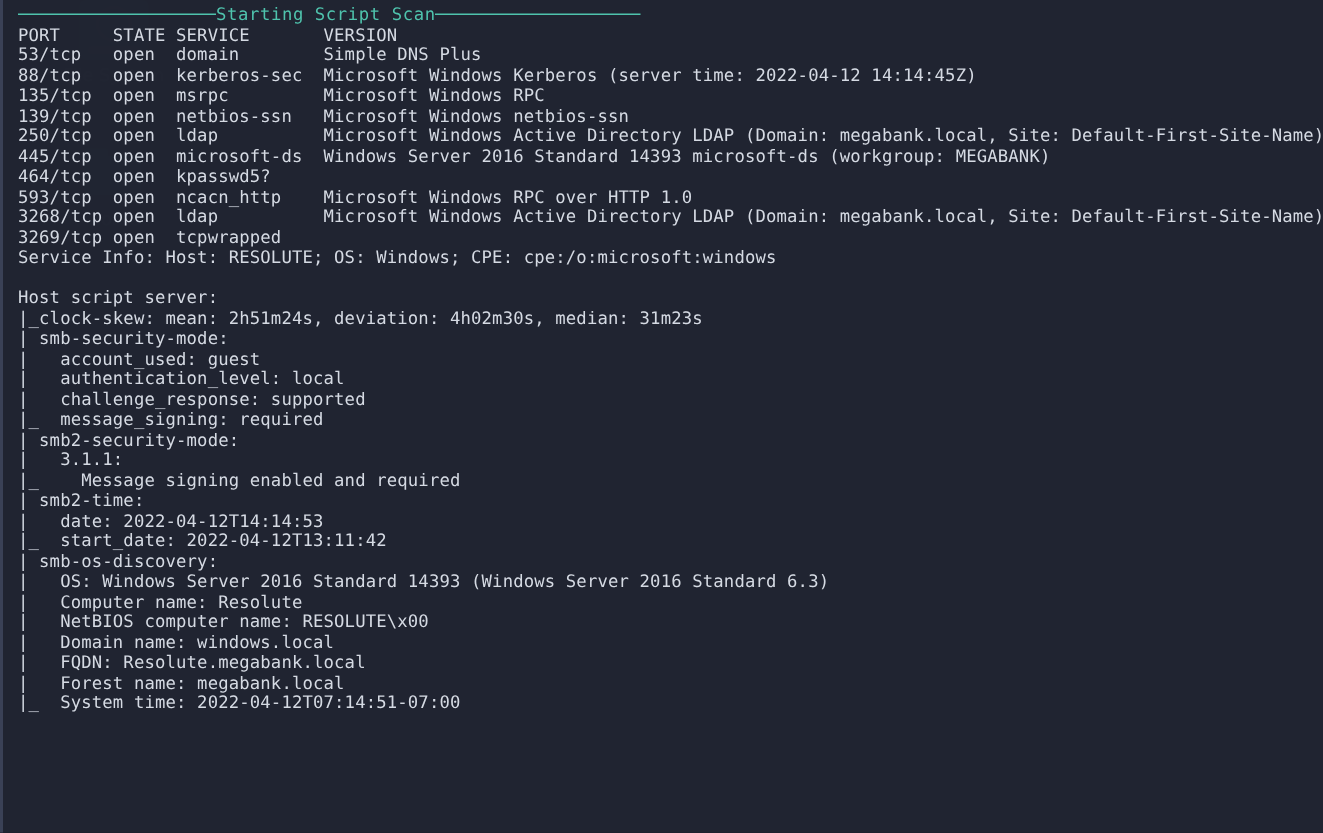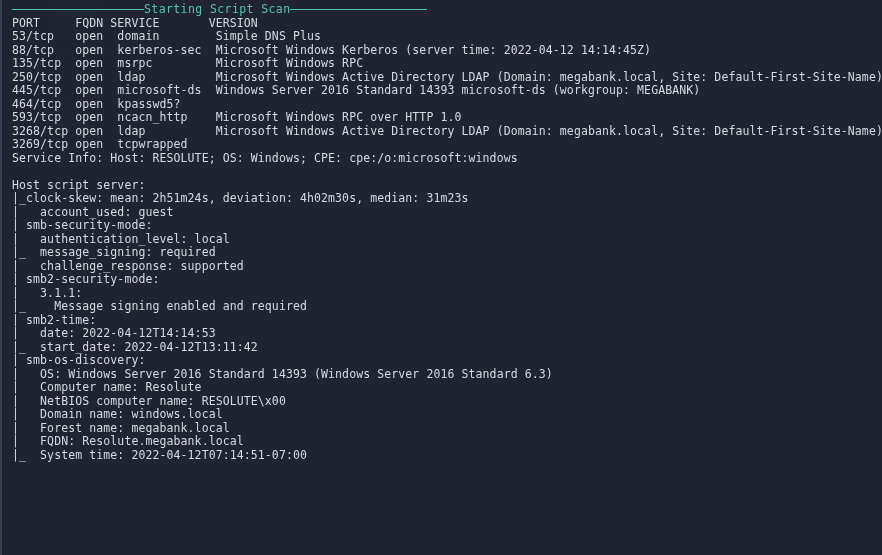--- a/index.html
+++ b/index.html
@@ -156,49 +156,50 @@
 <div id="terminal">
   <div id="term-body">
 
     <div class="scan-header">
       <span class="rule left"></span>
       <span class="scan-title">Starting Script Scan</span>
       <span class="rule right"></span>
     </div>
 
     <div id="term-lines">
-        <div class="out">PORT     FQDN SERVICE       VERSION</div>
+        <div class="out">PORT     STATE SERVICE       VERSION</div>
         <div class="out">53/tcp   open  domain        Simple DNS Plus</div>
         <div class="out">88/tcp   open  kerberos-sec  Microsoft Windows Kerberos (server time: 2022-04-12 14:14:45Z)</div>
         <div class="out">135/tcp  open  msrpc         Microsoft Windows RPC</div>
+        <div class="out">139/tcp  open  netbios-ssn   Microsoft Windows netbios-ssn</div>
         <div class="out">250/tcp  open  ldap          Microsoft Windows Active Directory LDAP (Domain: megabank.local, Site: Default-First-Site-Name)</div>
         <div class="out">445/tcp  open  microsoft-ds  Windows Server 2016 Standard 14393 microsoft-ds (workgroup: MEGABANK)</div>
         <div class="out">464/tcp  open  kpasswd5?</div>
         <div class="out">593/tcp  open  ncacn_http    Microsoft Windows RPC over HTTP 1.0</div>
         <div class="out">3268/tcp open  ldap          Microsoft Windows Active Directory LDAP (Domain: megabank.local, Site: Default-First-Site-Name)</div>
         <div class="out">3269/tcp open  tcpwrapped</div>
         <div class="out">Service Info: Host: RESOLUTE; OS: Windows; CPE: cpe:/o:microsoft:windows</div>
         <div class="out blank">&nbsp;</div>
         <div class="out">Host script server:</div>
         <div class="out">|_clock-skew: mean: 2h51m24s, deviation: 4h02m30s, median: 31m23s</div>
+        <div class="out">| smb-security-mode:</div>
         <div class="out">|   account_used: guest</div>
-        <div class="out">| smb-security-mode:</div>
         <div class="out">|   authentication_level: local</div>
+        <div class="out">|   challenge_response: supported</div>
         <div class="out">|_  message_signing: required</div>
-        <div class="out">|   challenge_response: supported</div>
         <div class="out">| smb2-security-mode:</div>
         <div class="out">|   3.1.1:</div>
         <div class="out">|_    Message signing enabled and required</div>
         <div class="out">| smb2-time:</div>
         <div class="out">|   date: 2022-04-12T14:14:53</div>
         <div class="out">|_  start_date: 2022-04-12T13:11:42</div>
         <div class="out">| smb-os-discovery:</div>
         <div class="out">|   OS: Windows Server 2016 Standard 14393 (Windows Server 2016 Standard 6.3)</div>
         <div class="out">|   Computer name: Resolute</div>
         <div class="out">|   NetBIOS computer name: RESOLUTE\x00</div>
         <div class="out">|   Domain name: windows.local</div>
+        <div class="out">|   FQDN: Resolute.megabank.local</div>
         <div class="out">|   Forest name: megabank.local</div>
-        <div class="out">|   FQDN: Resolute.megabank.local</div>
         <div class="out">|_  System time: 2022-04-12T07:14:51-07:00</div>
       </div>
 
   </div>
 </div>
 
 </body></html>

